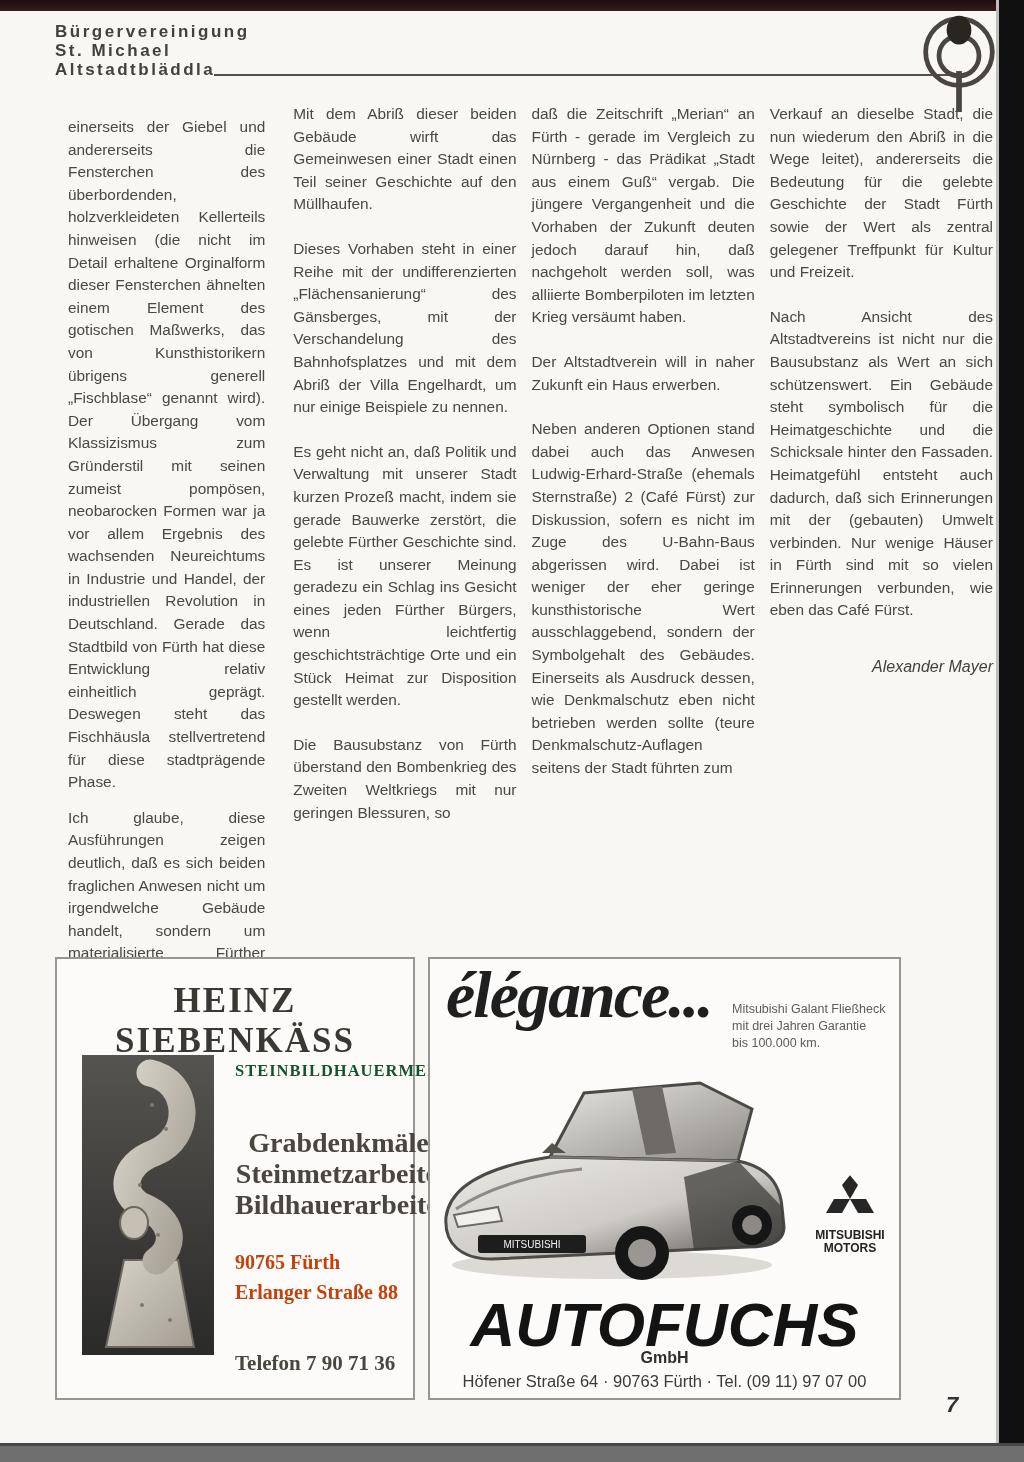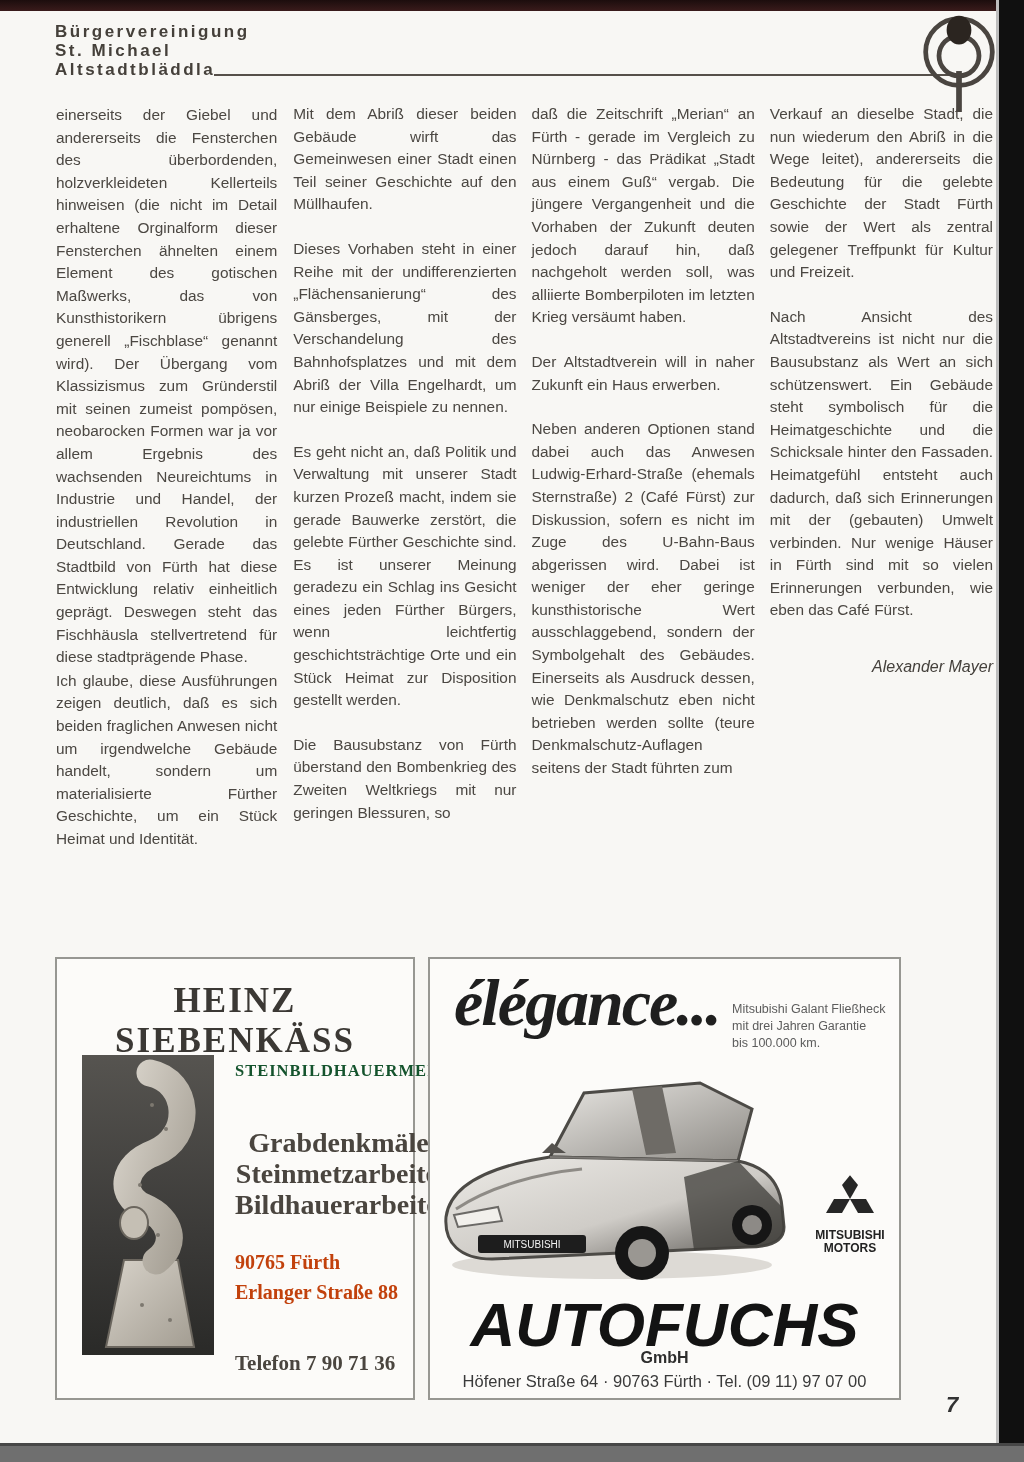--- a/index.html
+++ b/index.html
@@ -18,36 +18,36 @@
   .masthead{position:absolute;left:55px;top:22px;font-size:17px;line-height:19px;letter-spacing:2.5px;color:#45403a;font-weight:bold;}
   .masthead-rule{position:absolute;left:214px;top:74px;width:750px;height:2px;background:#56504a;}
   .logo{position:absolute;left:916px;top:12px;}
 
   
   .columns{
     position:absolute;left:55px;top:103px;width:938px;height:850px;
     display:grid;grid-template-columns:repeat(4,1fr);column-gap:15px;
   }
   .col p{margin:0 0 22px 0;font-size:15.4px;line-height:22.6px;text-align:justify;color:#4b4742;}
-  .col.tight p{margin:1px;}
+  .col.tight p{margin:13px;}
   .byline{text-align:right;font-style:italic;margin-top:36px;font-size:16px;color:#45413c;}
 
   
   .ads{position:absolute;left:55px;top:957px;width:938px;display:flex;gap:13px;}
   .ad{border:2px solid #979792;background:#fcfbf9;position:relative;box-sizing:border-box;height:443px;}
   .ad1{width:360px;font-family:"Liberation Serif",serif;}
   .ad1 .ad1-title{position:absolute;left:0;top:22px;width:100%;text-align:center;font-size:35px;font-weight:bold;letter-spacing:2px;color:#3b3834;margin:0;}
   .ad1 .sculpture{position:absolute;left:25px;top:96px;}
   .ad1 .ad1-subtitle{position:absolute;left:178px;top:102px;font-size:16.5px;font-weight:bold;letter-spacing:1px;color:#14532d;}
   .ad1 .services{position:absolute;left:178px;top:168px;font-size:28px;line-height:31px;font-weight:bold;color:#4a453f;text-align:center;}
   .ad1 .address{position:absolute;left:178px;top:288px;font-size:20px;line-height:30px;font-weight:bold;color:#c2410c;}
   .ad1 .phone{position:absolute;left:178px;top:392px;font-size:21px;font-weight:bold;color:#4a453f;}
 
   .ad2{width:473px;overflow:hidden;}
-  .ad2 .headline{position:absolute;left:16px;top:-2px;font-family:"Liberation Serif",serif;font-style:italic;font-size:66px;color:#1f1f1f;letter-spacing:-2px;margin:8px;}
+  .ad2 .headline{position:absolute;left:16px;top:-2px;font-family:"Liberation Serif",serif;font-style:italic;font-size:66px;color:#1f1f1f;letter-spacing:-2px;margin:0;}
   .ad2 .tagline{position:absolute;left:302px;top:42px;font-size:12.5px;line-height:17px;color:#5c5c5c;}
   .ad2 .car{position:absolute;left:2px;top:98px;}
   .ad2 .mmc{position:absolute;left:378px;top:216px;width:84px;text-align:center;}
   .ad2 .mmc-text{font-size:12px;font-weight:bold;line-height:13px;color:#222;margin-top:4px;}
   .ad2 .company{position:absolute;left:0;top:330px;width:100%;text-align:center;font-size:62px;font-weight:bold;font-style:italic;letter-spacing:0px;color:#131313;margin:0;}
   .ad2 .gmbh{position:absolute;left:0;top:390px;width:100%;text-align:center;font-size:16px;font-weight:bold;color:#2d2d2d;}
   .ad2 .addr{position:absolute;left:0;top:413px;width:100%;text-align:center;font-size:16.5px;color:#3a3a3a;}
 
   .pagenum{position:absolute;left:946px;top:1392px;font-size:22px;font-weight:bold;font-style:italic;color:#333;}
 </style>

